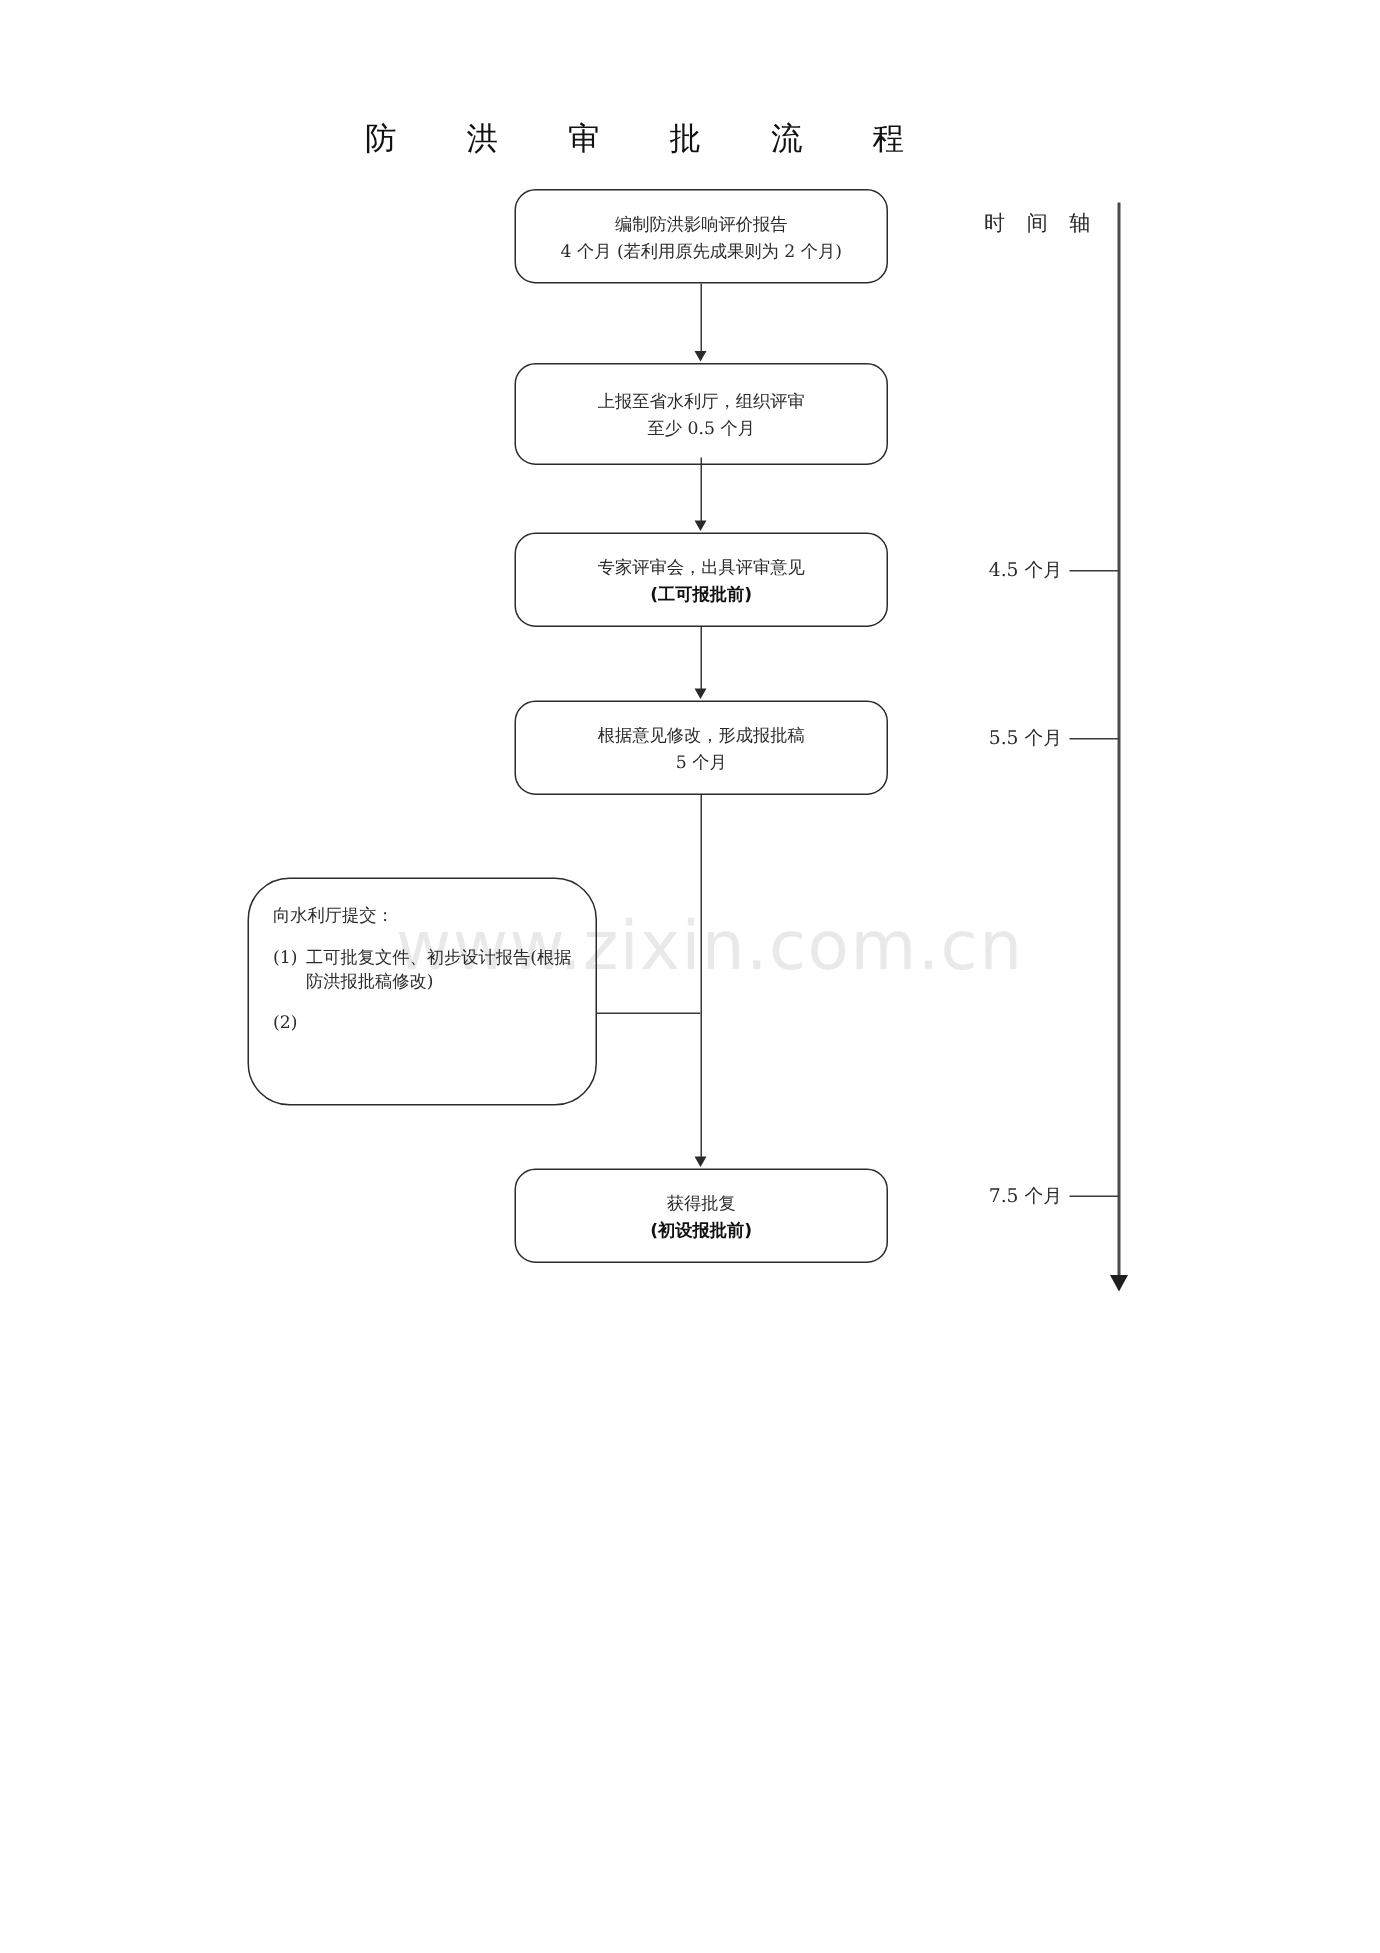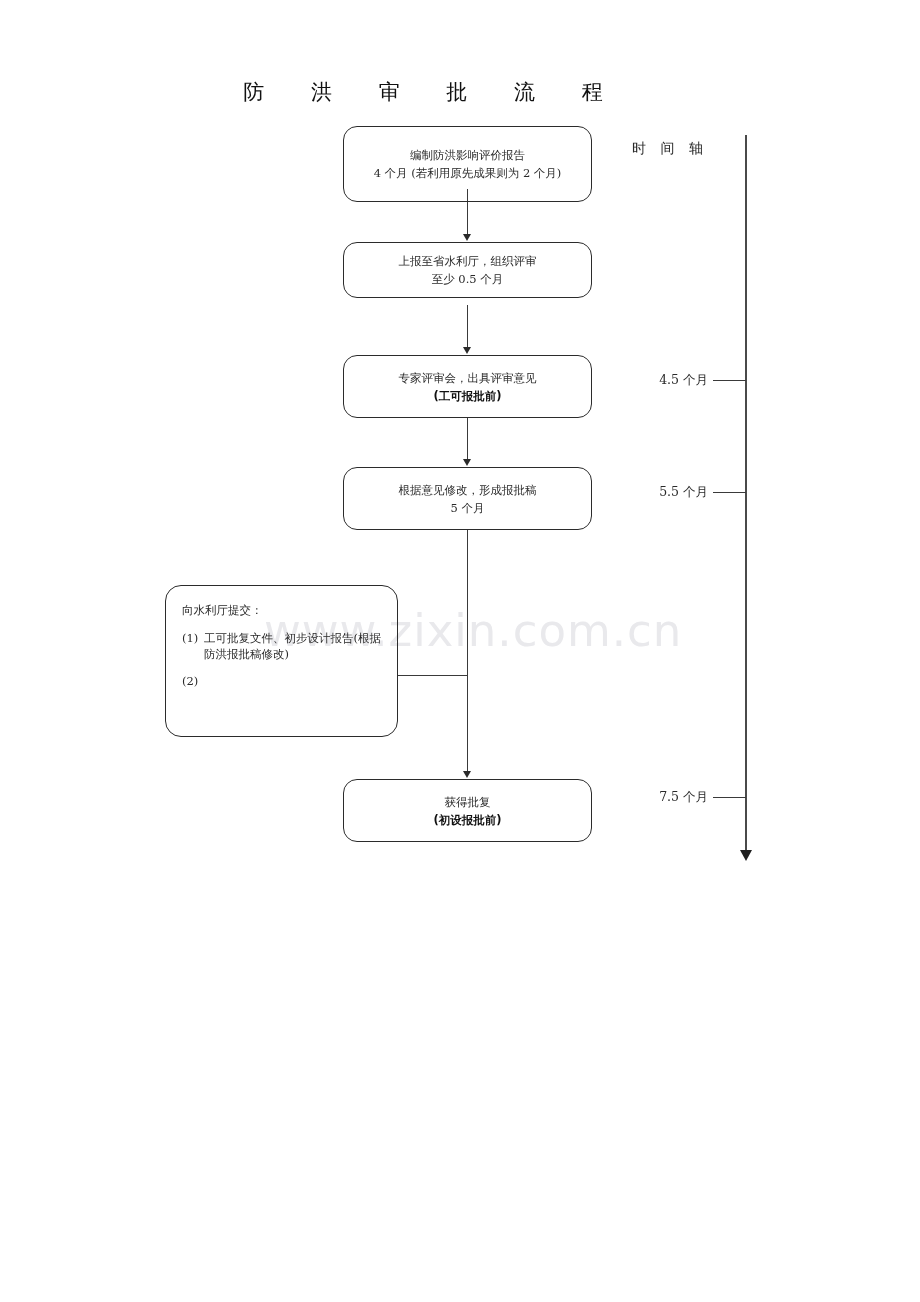--- a/index.html
+++ b/index.html
@@ -72,35 +72,35 @@
     color: #2a2a2a;
     white-space: nowrap;
   }
   .flow-box .ln.bold {
     font-weight: bold;
     font-family: "DejaVu Sans", "Liberation Sans", sans-serif;
     font-size: 11.5px;
     color: #111;
   }
 
-  #box-1 { top: 126px; height: 76px; }
-  #box-2 { top: 242px; height: 56px; }
+  #box-1 { top: 126px; height: 63px; }
+  #box-2 { top: 242px; height: 68px; }
   #box-3 { top: 355px; height: 63px; }
   #box-4 { top: 467px; height: 63px; }
   #box-5 { top: 779px; height: 63px; }
 
   
   #side-box {
     position: absolute;
     left: 165px;
     top: 585px;
     width: 233px;
     height: 152px;
     border: 1.1px solid #2b2b2b;
-    border-radius: 16px;
+    border-radius: 28px;
     box-sizing: border-box;
     padding: 16px 10px 10px 16px;
     z-index: 4;
     background: transparent;
   }
   #side-box .note-head {
     font-size: 11.5px;
     line-height: 16px;
     color: #2a2a2a;
     margin-bottom: 12px;
@@ -158,21 +158,21 @@
     left: 739.5px;
     top: 850px;
     width: 0; height: 0;
     border-left: 6px solid transparent;
     border-right: 6px solid transparent;
     border-top: 11px solid #1f1f1f;
     z-index: 3;
   }
   #timeline-label {
     position: absolute;
-    left: 632px;
+    left: 656px;
     top: 140px;
     font-size: 14px;
     letter-spacing: 5px;
     color: #2a2a2a;
     white-space: nowrap;
     z-index: 4;
   }
   .tl-tick {
     position: absolute;
     left: 713px;

